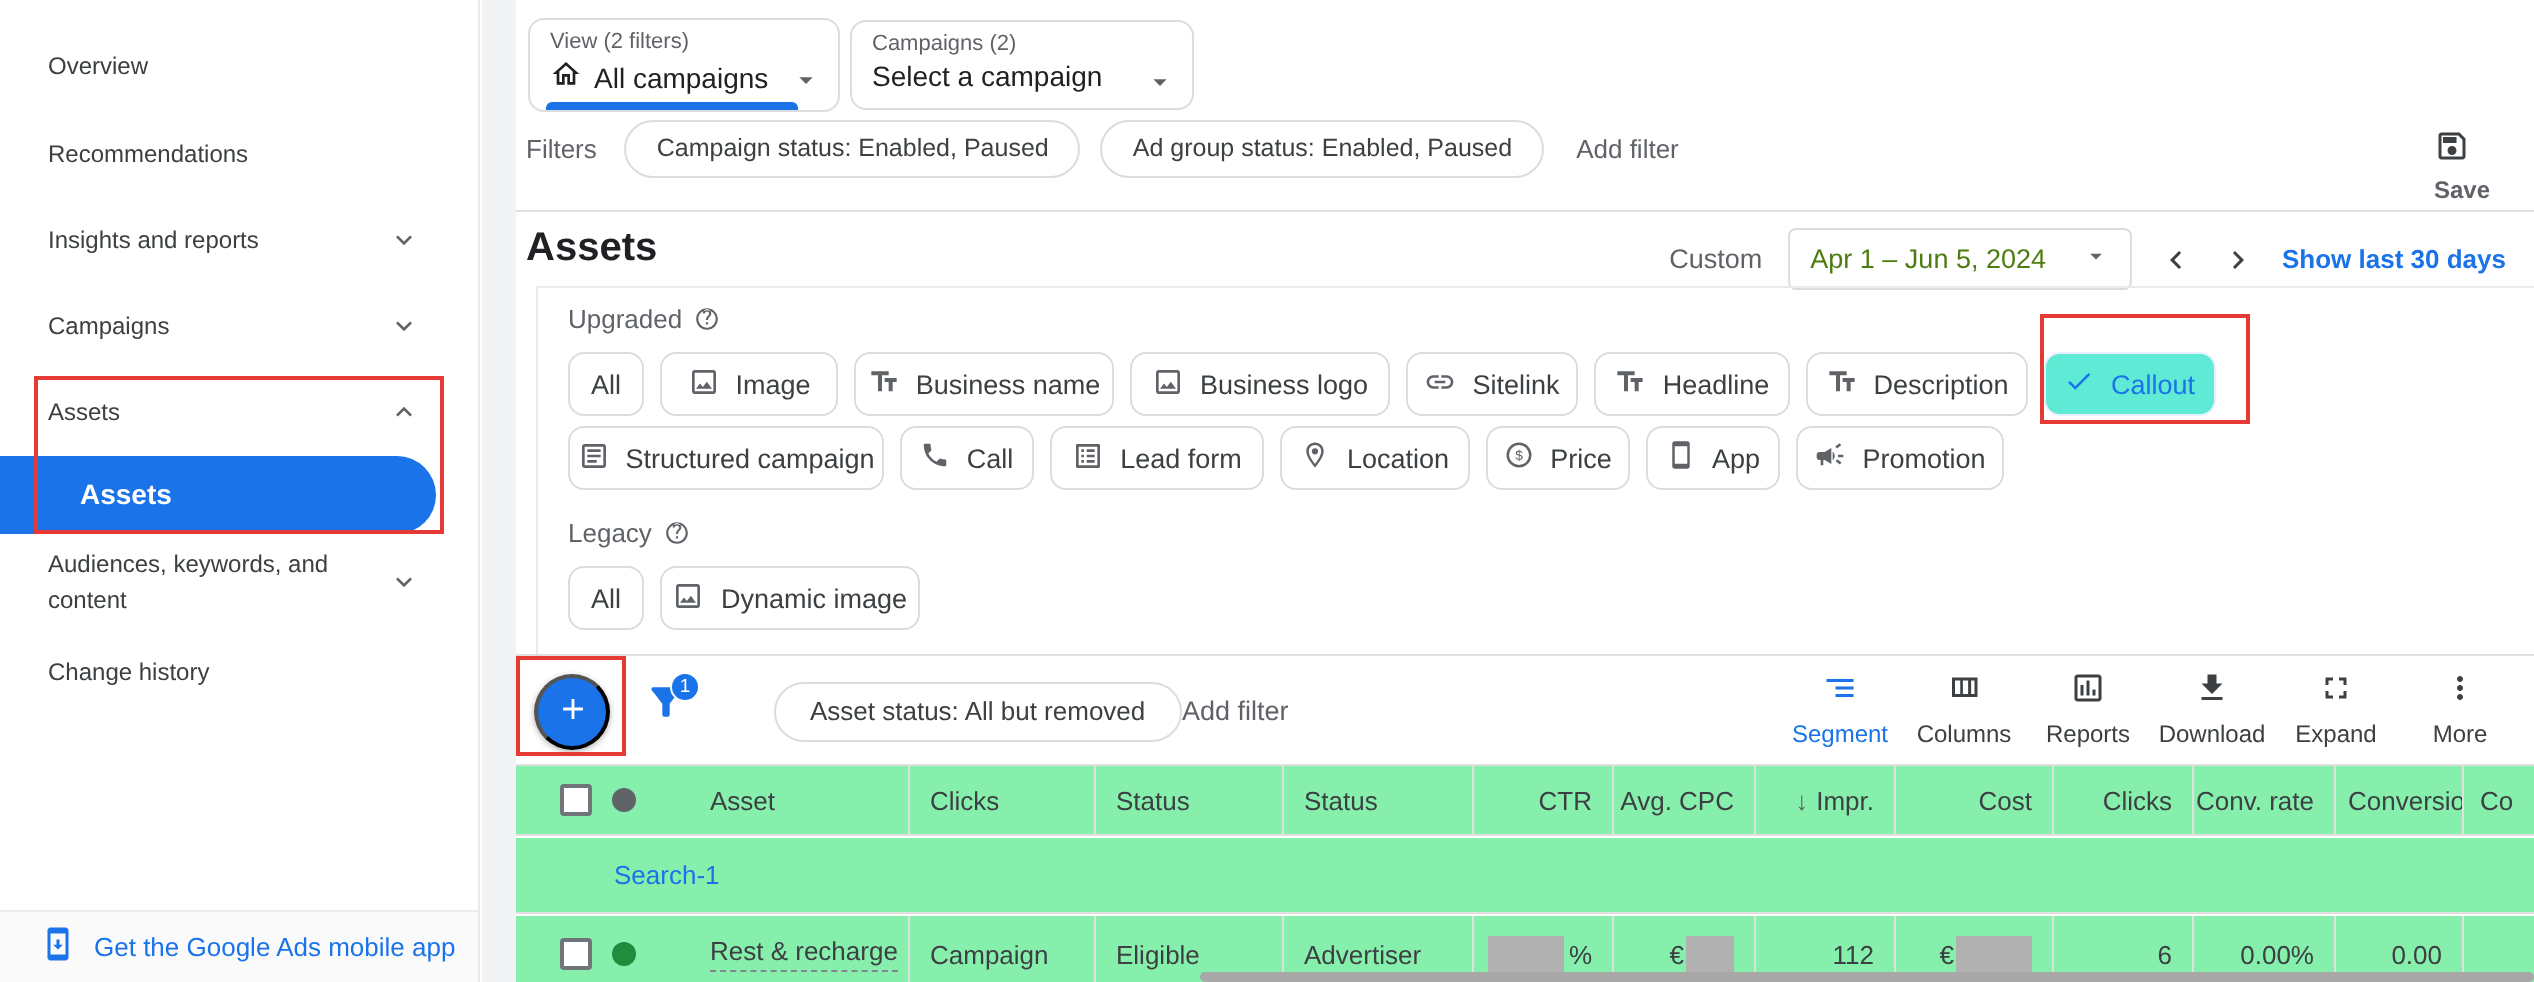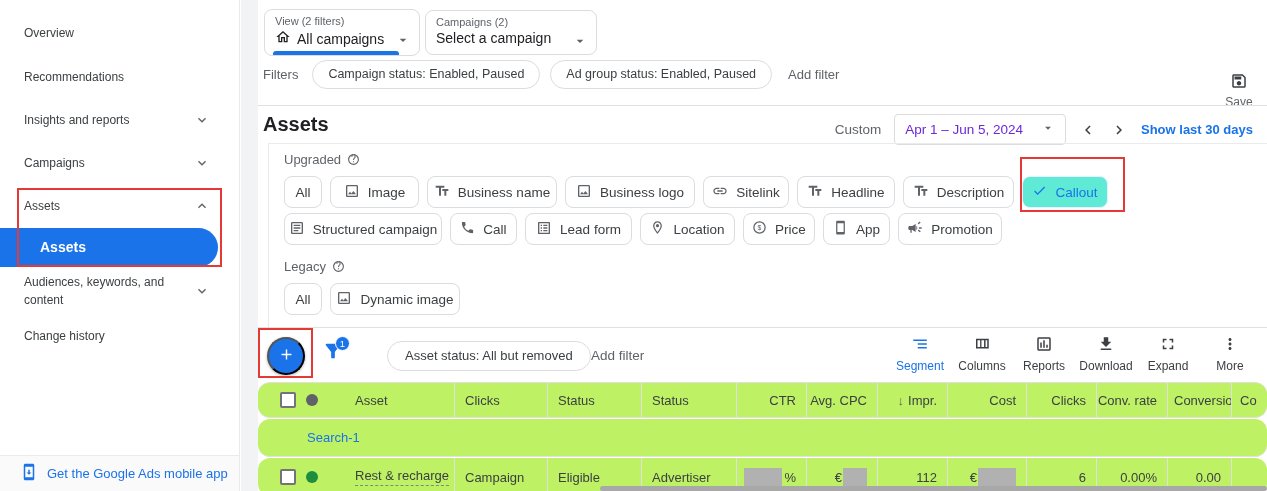--- a/index.html
+++ b/index.html
@@ -26,29 +26,29 @@
   .view-box { left:6px; top:9px; width:156px; height:47px; }
   .campaign-box { left:167px; top:10px; width:172px; height:45px; }
   .sel-caret { position:absolute; right:8px; top:22px; }
   .blue-underline { position:absolute; left:8px; right:20px; bottom:0; height:4px; border-radius:3px 3px 0 0; background:#1a73e8; }
 
   .filters-row { position:absolute; left:5px; top:60px; display:flex; align-items:center; gap:10px; }
   .filters-label { font-size:13px; color:#5f6368; margin-right:4px; }
   .filter-chip { height:29px; border:1px solid #dadce0; border-radius:15px; padding:0 15px; line-height:27px; font-size:12.5px; color:#3c4043; background:#fff; white-space:nowrap; cursor:pointer; }
   .add-filter { font-size:13px; color:#5f6368; margin-left:6px; cursor:pointer; }
 
-  .save-btn { position:absolute; right:6px; top:72px; width:44px; text-align:center; cursor:pointer; }
+  .save-btn { position:absolute; right:6px; top:64px; width:44px; text-align:left; cursor:pointer;font-weight:bold; }
   .save-btn .lbl { font-size:12px; color:#5f6368; margin-top:1px; }
 
   .top-divider { position:absolute; left:0; right:0; top:105px; border-top:1px solid #e0e0e0; }
   .page-title { position:absolute; left:5px; top:113px; font-size:20px; color:#202124; }
 
   .date-controls { position:absolute; right:14px; top:114px; display:flex; align-items:center; gap:13px; }
   .date-mode { font-size:13.5px; color:#5f6368; }
-  .date-box { display:flex; align-items:center; gap:18px; border:1px solid #dadce0; border-radius:4px; padding:6px 10px; font-size:13.5px; color:#6d28d9; cursor:pointer; white-space:nowrap; }
+  .date-box { display:flex; align-items:center; gap:18px; border:1px solid #dadce0; border-radius:4px; padding:6px 10px; font-size:13.5px; color:#4d7c0f; cursor:pointer; white-space:nowrap; }
   .date-nav { cursor:pointer; display:flex; align-items:center; }
   .date-quick { font-size:13px; color:#1a73e8; font-weight:bold; cursor:pointer; white-space:nowrap; }
 
   
   .chips-panel { position:absolute; left:10px; right:0; top:143px; height:184px; border-top:1px solid #e8eaed; border-left:1px solid #e8eaed; padding-left:15px; overflow:hidden; }
   .section-label { display:flex; align-items:center; gap:6px; font-size:13px; color:#5f6368; margin-top:8px; }
   .chip-row { display:flex; gap:8px; margin-top:9px; }
   .chip-row.r2 { margin-top:5px; }
   .chip { height:32px; border:1px solid #dadce0; border-radius:8px; background:#fff; display:inline-flex; align-items:center; justify-content:center; gap:8px; font-size:13.5px; color:#3c4043; cursor:pointer; white-space:nowrap; flex-shrink:0; }
   .chip.selected { background:#5eead4; border-color:#e8f0fe; color:#1a73e8; }
@@ -60,21 +60,21 @@
   .funnel-wrap { position:absolute; left:64px; top:12px; cursor:pointer; }
   .funnel-badge { position:absolute; left:13px; top:-4px; width:15px; height:15px; border-radius:50%; background:#1a73e8; border:1.5px solid #fff; color:#fff; font-size:9.5px; display:flex; align-items:center; justify-content:center; }
   .status-chip { position:absolute; left:129px; top:13px; height:30px; border:1px solid #dadce0; border-radius:15px; padding:0 17px; line-height:28px; font-size:13px; color:#3c4043; background:#fff; cursor:pointer; white-space:nowrap; }
   .add-filter2 { position:absolute; left:333px; top:20px; font-size:13.5px; color:#5f6368; cursor:pointer; }
   .toolbar-actions { position:absolute; right:6px; top:7px; display:flex; }
   .tb-action { width:62px; text-align:center; color:#3c4043; cursor:pointer; }
   .tb-action .lbl { font-size:12px; margin-top:2px; }
   .tb-action.active { color:#1a73e8; }
   .tb-action svg { display:inline-block; }
 
-  .trow { position:absolute; left:0; right:0; display:flex; background:#bef264;border-radius:12px; }
+  .trow { position:absolute; left:0; right:0; display:flex; background:#86efac; }
   .thead-row { top:54px; height:36px; border-top:1px solid #e0e0e0; border-bottom:1px solid #e0e0e0; }
   .search-row { top:91px; height:38px; border-bottom:1px solid #e0e0e0; }
   .search-row .grp { position:absolute; left:49px; top:11px; font-size:13px; color:#1a73e8; cursor:pointer; }
   .data-row { top:130px; height:38px; }
   .cell { display:flex; align-items:center; font-size:13px; color:#3c4043; flex-shrink:0; overflow:hidden; white-space:nowrap; }
   .sep { border-right:1px solid #e0e0e0; }
   .num { justify-content:flex-end; padding-right:10px; }
   .txt { padding-left:10px; }
   .c-cb{width:42px; padding-left:22px;}
   .c-dot{width:35px; padding-left:6px;}

